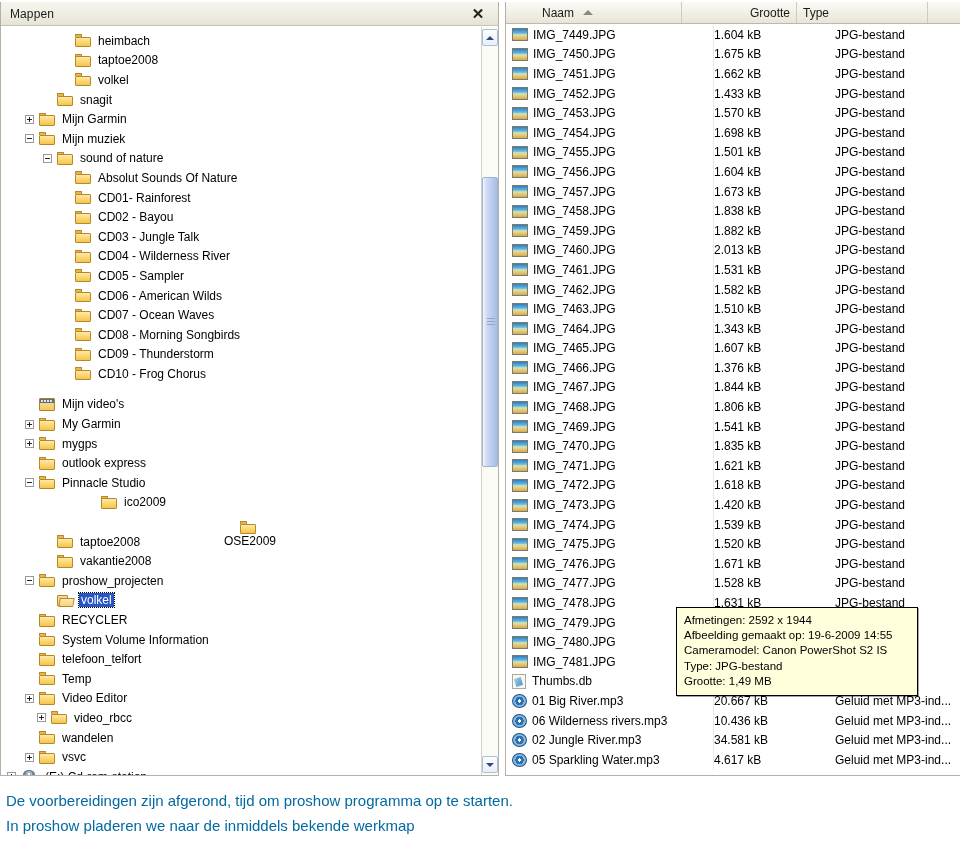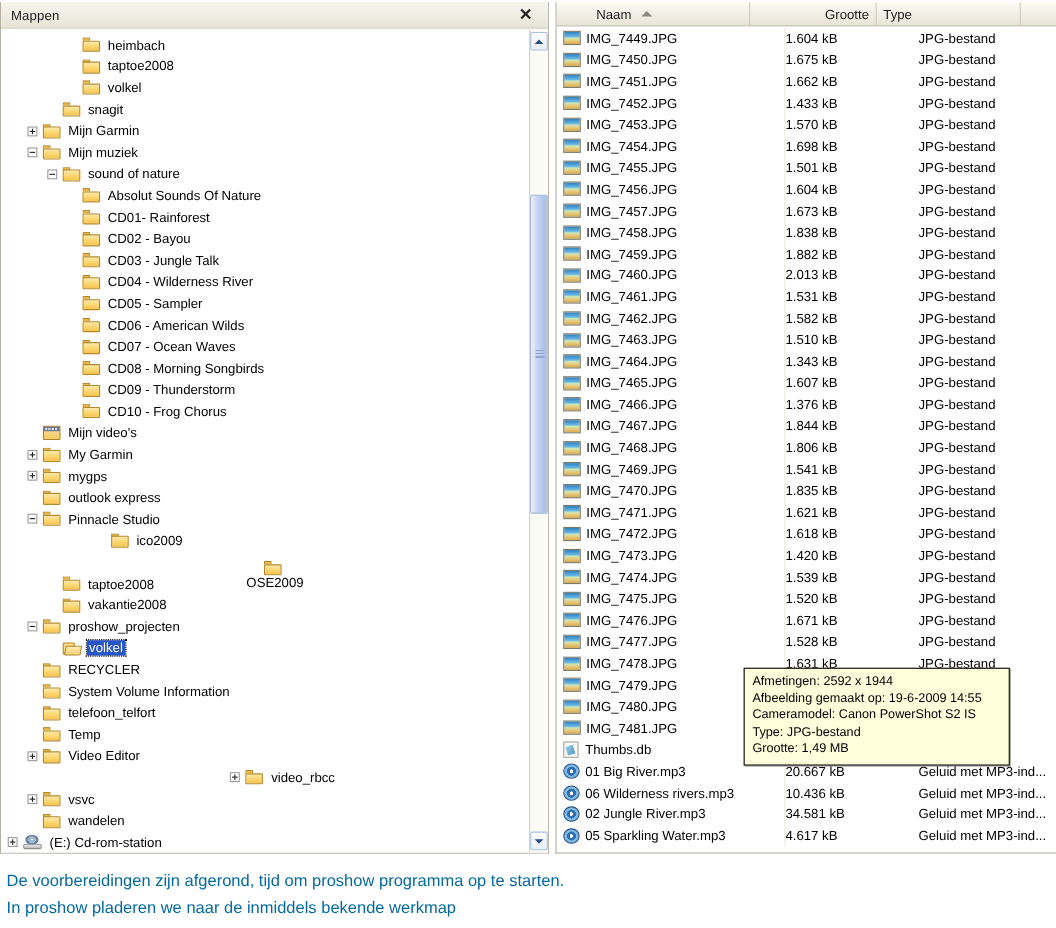--- a/index.html
+++ b/index.html
@@ -408,21 +408,21 @@
               <span class="label">CD09 - Thunderstorm</span>
             </div>
             <div class="tree-row" style="padding-left: 60px;">
               <span class="tog none"></span>
               <span class="ico folder-ico">
                 <span class="tab"></span>
                 <span class="body"></span>
               </span>
               <span class="label">CD10 - Frog Chorus</span>
             </div>
-            <div class="tree-row" style="padding-left: 24px;">
+            <div class="tree-row" style="padding-left: 24px; margin-top: 11px;">
               <span class="tog none"></span>
               <span class="ico video-ico">
                 <span class="body"></span>
                 <span class="strip"></span>
               </span>
               <span class="label">Mijn video's</span>
             </div>
             <div class="tree-row" style="padding-left: 24px;">
               <span class="tog plus"></span>
               <span class="ico folder-ico">
@@ -536,43 +536,43 @@
               <span class="label">Temp</span>
             </div>
             <div class="tree-row" style="padding-left: 24px;">
               <span class="tog plus"></span>
               <span class="ico folder-ico">
                 <span class="tab"></span>
                 <span class="body"></span>
               </span>
               <span class="label">Video Editor</span>
             </div>
-            <div class="tree-row" style="padding-left: 36px; justify-content: center;">
+            <div class="tree-row" style="padding-left: 36px;">
               <span class="tog plus"></span>
               <span class="ico folder-ico">
                 <span class="tab"></span>
                 <span class="body"></span>
               </span>
               <span class="label">video_rbcc</span>
             </div>
             <div class="tree-row" style="padding-left: 24px;">
+              <span class="tog none"></span>
+              <span class="ico folder-ico">
+                <span class="tab"></span>
+                <span class="body"></span>
+              </span>
+              <span class="label">wandelen</span>
+            </div>
+            <div class="tree-row" style="padding-left: 24px;">
               <span class="tog plus"></span>
               <span class="ico folder-ico">
                 <span class="tab"></span>
                 <span class="body"></span>
               </span>
               <span class="label">vsvc</span>
-            </div>
-            <div class="tree-row" style="padding-left: 24px;">
-              <span class="tog none"></span>
-              <span class="ico folder-ico">
-                <span class="tab"></span>
-                <span class="body"></span>
-              </span>
-              <span class="label">wandelen</span>
             </div>
             <div class="tree-row" style="padding-left: 6px;">
               <span class="tog plus"></span>
               <span class="ico drive-ico">
                 <span class="disc"></span>
                 <span class="base"></span>
               </span>
               <span class="label">(E:) Cd-rom-station</span>
             </div>
           </div>

